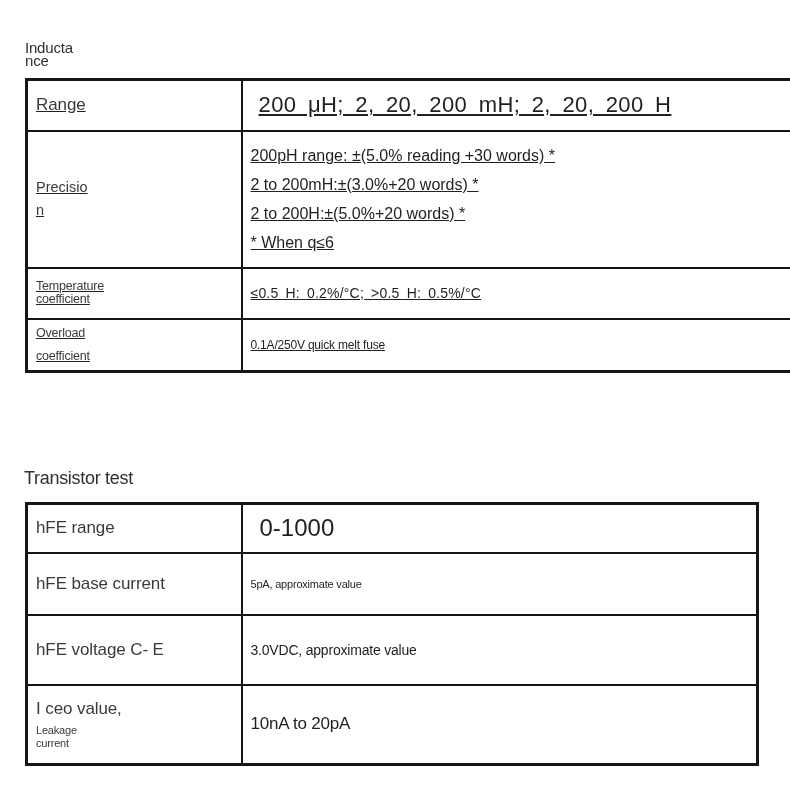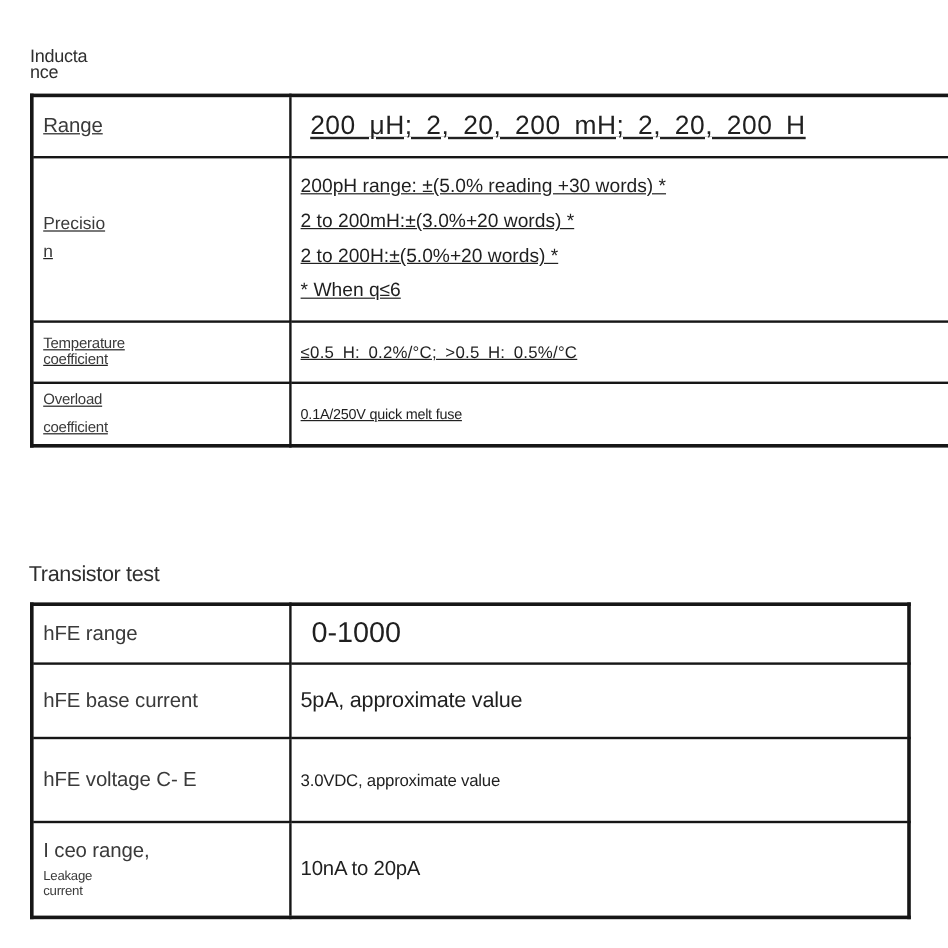--- a/index.html
+++ b/index.html
@@ -47,21 +47,21 @@
   .lbl-sm-spread { font-size: 12.5px; line-height: 23px; letter-spacing: -0.2px; }
   .lbl-sub { font-size: 11px; line-height: 13px; letter-spacing: -0.2px; margin-top: 5px; color: #3a3a3a; }
 
   
   .val-xl   { font-size: 22px; color: #121212; letter-spacing: 0.4px; word-spacing: 5px; padding-left: 16px !important; }
   .val-lines-md { font-size: 16px; line-height: 29px; color: #2b2b2b; }
   .val-lines-cond { font-size: 16.5px; line-height: 30px; color: #242424; letter-spacing: -0.3px; }
   .val-lg   { font-size: 14px; color: #141414; letter-spacing: 0.2px; word-spacing: 3px; border-radius: 17px; }
   .val-md   { font-size: 12px; color: #242424; letter-spacing: -0.2px; }
   .val-num  { font-size: 24px; color: #121212; letter-spacing: 0px; padding-left: 17px !important; }
-  .val-sm   { font-size: 18px; color: #262626; letter-spacing: -0.2px; }
+  .val-sm   { font-size: 11px; color: #262626; letter-spacing: -0.2px; }
   .val-sm2  { font-size: 14px; color: #262626; letter-spacing: -0.2px; }
   .val-cond { font-size: 17px; color: #1d1d1d; letter-spacing: -0.2px; }
 
   
   .t1 .r1 td { height: 51px; }
   .t1 .r2 td { height: 137px; }
   .t1 .r3 td { height: 79px; }
   .t1 .r4 td { height: 51px; }
   .t1 .r5 td { height: 50px; }
   .t2 .r1 td { height: 49px; margin-left: 29px; }
@@ -140,21 +140,21 @@
         <td class="val val-sm">5pA, approximate value</td>
       </tr>
 
       <tr class="r3">
         <td class="lbl lbl-md">hFE voltage C- E</td>
         <td class="val val-sm2">3.0VDC, approximate value</td>
       </tr>
 
       <tr class="r4">
         <td class="lbl">
-          <div class="lbl-md">I ceo range,</div>
+          <div class="lbl-md">I ceo value,</div>
           <div class="lbl-sub">
             <div>Leakage</div>
             <div>current</div>
           </div>
         </td>
         <td class="val val-cond">10nA to 20pA</td>
       </tr>
     </tbody>
   </table>
 

